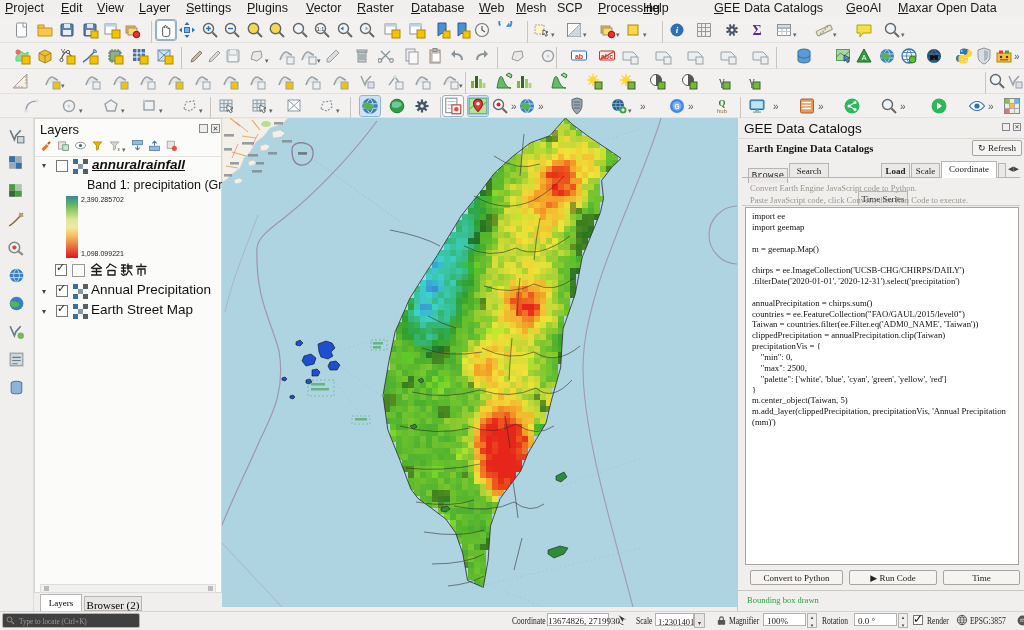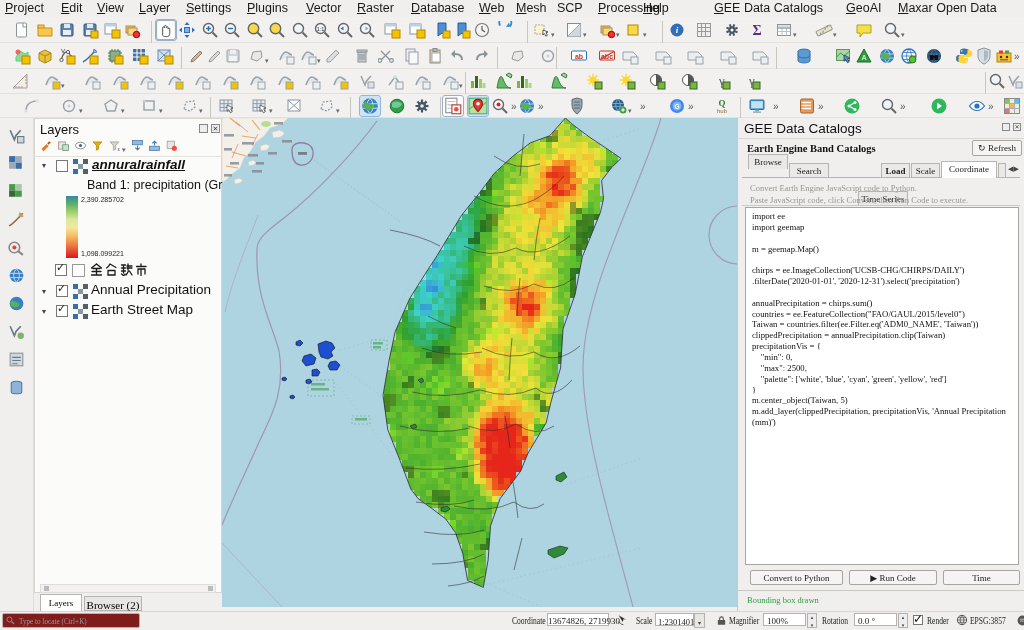--- a/index.html
+++ b/index.html
@@ -2420,41 +2420,41 @@
       <rect x="89" y="265" width="14" height="2.5" fill="#3a9e4a" opacity="0.6"></rect>
       <rect x="89" y="270" width="18" height="2.5" fill="#3a9e4a" opacity="0.6"></rect>
       <rect x="130" y="298" width="18" height="8" fill="none" stroke="#3a9e4a" stroke-width="0.6" stroke-dasharray="2 2" opacity="0.6"></rect>
       <rect x="133" y="300" width="12" height="2.5" fill="#3a9e4a" opacity="0.6"></rect>
     </svg></div>
 <div class="abs" style="left:737px;top:118px;width:287px;height:493px;background:#f0efee;border-left:1px solid #cac7c3;"></div>
 <div class="abs panel-title" style="left:744px;top:121px;font-size:13.5px;">GEE Data Catalogs</div>
 <div class="abs" style="left:1002px;top:123px;width:8px;height:8px;border:1px solid #888;background:#eee;"></div>
 <div class="abs" style="left:1013px;top:123px;width:8px;height:8px;border:1px solid #888;background:#eee;font-size:6px;line-height:7px;text-align:center;color:#444;">✕</div>
 <div class="abs" style="left:737px;top:138px;width:287px;height:1px;background:#dcd9d5;"></div>
-<div class="abs serif" style="left:747px;top:143px;font-size:10.5px;font-weight:bold;color:#111;">Earth Engine Band Catalogs</div>
+<div class="abs serif" style="left:747px;top:143px;font-size:10.5px;font-weight:bold;color:#111;">Earth Engine Data Catalogs</div>
 <div class="btn" style="left:972px;top:140px;width:50px;height:16px;padding-top:2px;">↻ Refresh</div>
-<div class="tab" style="left:748px;top:154px;width:40px;">Browse</div>
+<div class="tab" style="left:748px;top:168px;width:40px;font-family:Liberation Mono, monospace;">Browse</div>
 <div class="tab" style="left:789px;top:163px;width:40px;">Search</div>
 <div class="tab" style="left:858px;top:163px;width:50px;margin-top:28px;">Time Series</div>
 <div class="tab" style="left:881px;top:163px;width:29px;font-weight:bold;">Load</div>
 <div class="tab" style="left:911px;top:163px;width:29px;">Scale</div>
 <div class="tab sel" style="left:941px;top:161px;width:56px;">Coordinate</div>
 <div class="tab" style="left:998px;top:163px;width:8px;"></div>
 <div class="abs" style="left:1008px;top:165px;font-size:7px;color:#444;">◀▶</div>
 <div class="abs" style="left:742px;top:177px;width:278px;height:1px;background:#b8b4b0;"></div>
 <div class="abs serif" style="left:750px;top:183px;font-size:8.5px;color:#9a968f;line-height:11.5px;">Convert Earth Engine JavaScript code to Python.<br>Paste JavaScript code, click Convert, then Run Code to execute.</div>
 <div class="abs" style="left:742px;top:205px;width:278px;height:1px;background:#ccc9c5;"></div>
 <div class="abs serif" style="left:745px;top:207px;width:274px;height:358px;background:#fff;border:1px solid #a8a5a0;padding:3px 0 0 6px;font-size:8.7px;line-height:10.85px;color:#111;white-space:nowrap;overflow:hidden;">import ee<br>import geemap<br>&nbsp;<br>m = geemap.Map()<br>&nbsp;<br>chirps = ee.ImageCollection('UCSB-CHG/CHIRPS/DAILY')<br>.filterDate('2020-01-01', '2020-12-31').select('precipitation')<br>&nbsp;<br>annualPrecipitation = chirps.sum()<br>countries = ee.FeatureCollection("FAO/GAUL/2015/level0")<br>Taiwan = countries.filter(ee.Filter.eq('ADM0_NAME', 'Taiwan'))<br>clippedPrecipitation = annualPrecipitation.clip(Taiwan)<br>precipitationVis = {<br>&nbsp;&nbsp;&nbsp;&nbsp;"min": 0,<br>&nbsp;&nbsp;&nbsp;&nbsp;"max": 2500,<br>&nbsp;&nbsp;&nbsp;&nbsp;"palette": ['white', 'blue', 'cyan', 'green', 'yellow', 'red']<br>}<br>m.center_object(Taiwan, 5)<br>m.add_layer(clippedPrecipitation, precipitationVis, 'Annual Precipitation<br>(mm)')</div>
 <div class="btn" style="left:750px;top:570px;width:93px;height:15px;padding-top:2px;">Convert to Python</div>
 <div class="btn" style="left:849px;top:570px;width:88px;height:15px;padding-top:2px;">▶ Run Code</div>
 <div class="btn" style="left:943px;top:570px;width:77px;height:15px;padding-top:2px;">Time</div>
 <div class="abs" style="left:737px;top:590px;width:287px;height:1px;background:#cac7c3;"></div>
 <div class="abs serif" style="left:747px;top:595px;font-size:8.5px;color:#2e9e3e;">Bounding box drawn</div>
 <div class="abs" style="left:0;top:611px;width:1024px;height:19px;background:#f0efee;border-top:1px solid #d8d5d1;"></div>
-<div class="abs serif" style="left:2px;top:613px;width:138px;height:15px;background:#7f1d1d;border:1px solid #b5b1ac;border-radius:2px;font-size:9px;color:#999;padding:2px 0 0 16px;"><span style="display:inline-block;transform:scaleX(0.8);transform-origin:0 50%;white-space:nowrap;">Type to locate (Ctrl+K)</span></div>
+<div class="abs serif" style="left:2px;top:613px;width:138px;height:15px;background:#404040;border:1px solid #b5b1ac;border-radius:2px;font-size:9px;color:#999;padding:2px 0 0 16px;"><span style="display:inline-block;transform:scaleX(0.8);transform-origin:0 50%;white-space:nowrap;">Type to locate (Ctrl+K)</span></div>
 <svg width="9" height="9" viewBox="0 0 18 18" style="position:absolute;left:6px;top:616px;">
     <circle cx="7" cy="7" r="5" fill="none" stroke="#888" stroke-width="2"></circle>
     <path d="M11 11l5 5" stroke="#888" stroke-width="2.5"></path>
   </svg>
 <div class="abs serif" style="top:611px;left:0;width:1024px;height:16px;font-size:10.5px;color:#222;">
     <span style="position:absolute;left:512px;top:4px;transform:scaleX(0.72);transform-origin:0 50%;white-space:nowrap;">Coordinate</span>
     <span style="position:absolute;left:547px;top:2px;width:62px;height:13px;background:#fff;border:1px solid #b5b1ac;font-size:9px;text-align:center;padding-top:2px;white-space:nowrap;">13674826, 2719930</span>
     <svg width="12" height="12" viewBox="0 0 18 18" style="position:absolute;left:616px;top:3px;">
       <path d="M4 2l6 10 1.5-4.5L16 9z" fill="#333"></path>
       <path d="M3 12c3 0 4 4 8 4" stroke="#333" fill="none" stroke-width="1.3"></path>

